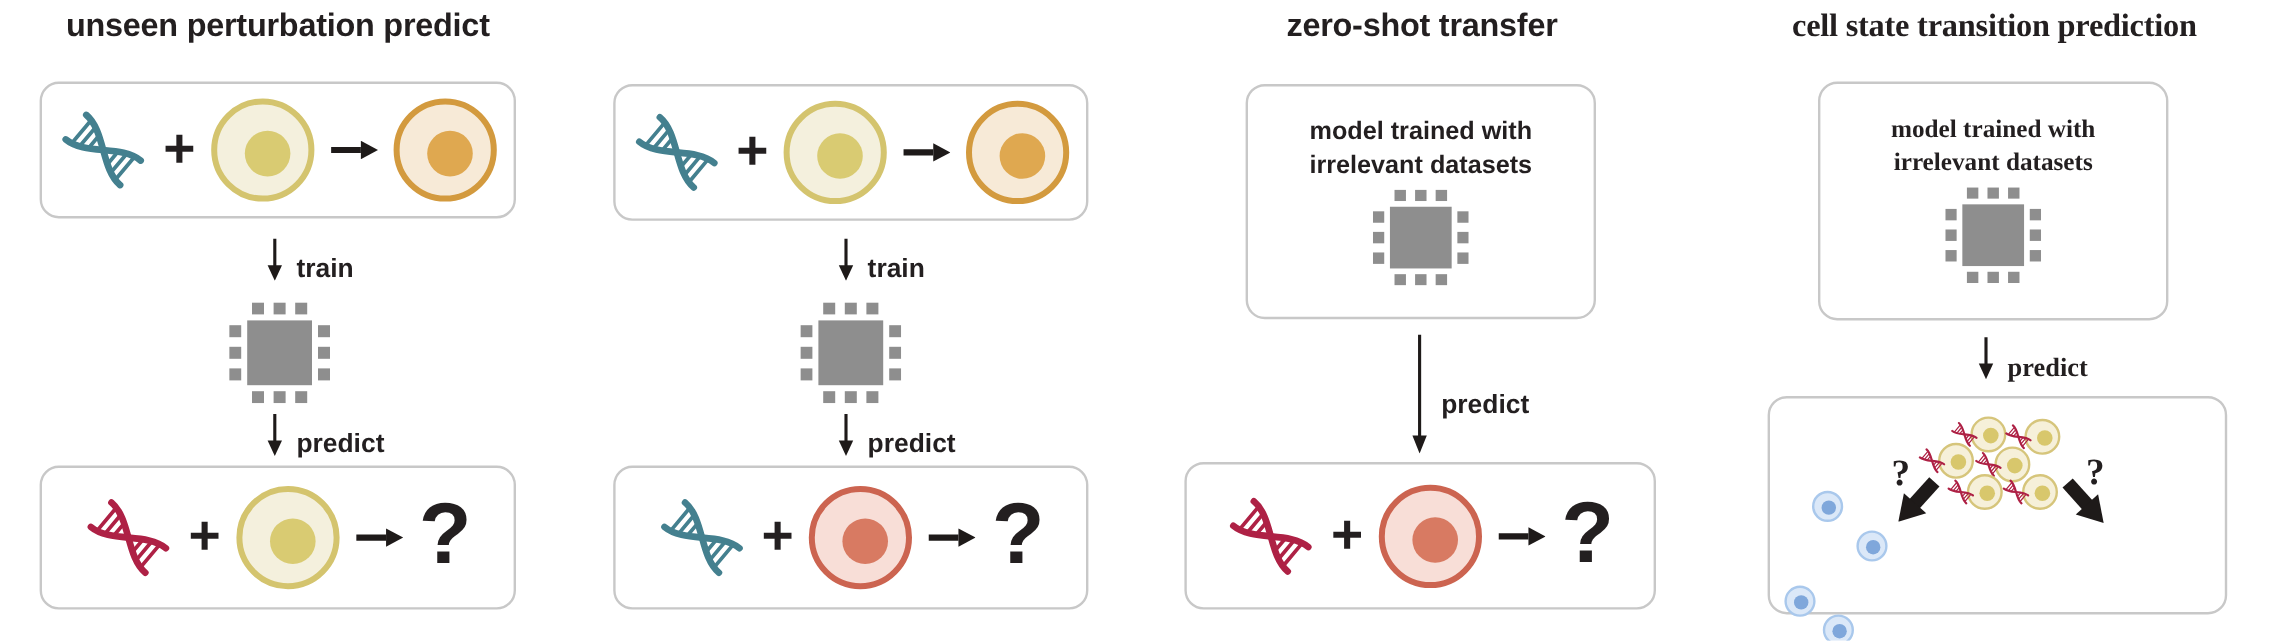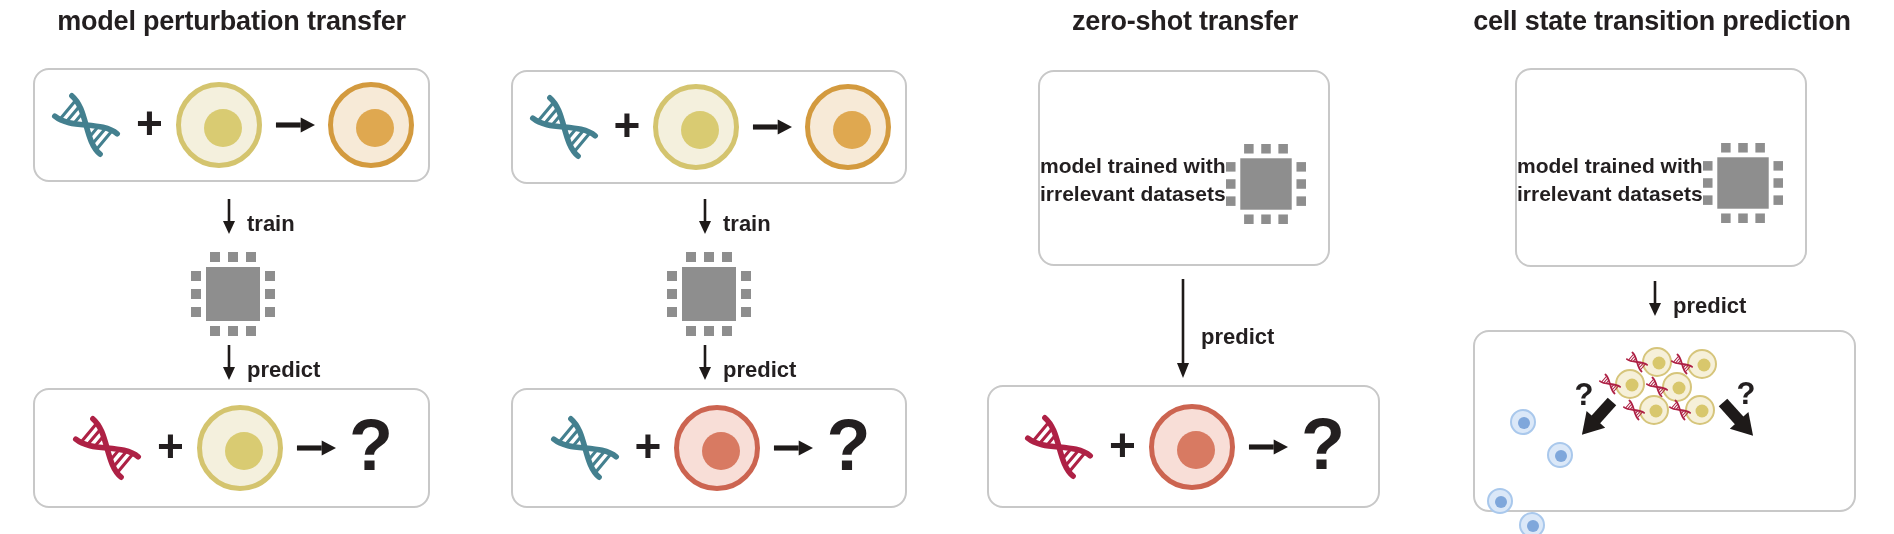--- a/index.html
+++ b/index.html
@@ -3,21 +3,21 @@
 <meta charset="utf-8">
 <style>
   html,body{margin:0;padding:0;background:#ffffff;}
   .figure{position:relative;width:1894px;height:534px;background:#ffffff;overflow:hidden;
           font-family:"Liberation Sans","DejaVu Sans",sans-serif;color:#231f20;}
   .panel{position:absolute;top:0;height:534px;}
   .panel-title{position:absolute;top:6px;left:50%;transform:translateX(-50%);
                font-size:27px;font-weight:700;white-space:nowrap;letter-spacing:-0.2px;}
   .box{position:absolute;background:#ffffff;border:2px solid #c8c8c8;border-radius:16px;box-sizing:border-box;}
   .row-box{display:flex;align-items:center;justify-content:center;gap:13px;}
-  .model-box{display:flex;flex-direction:row;align-items:center;padding-top:24px;}
+  .model-box{display:flex;flex-direction:column;align-items:center;padding-top:24px;}
   .model-text{font-size:21px;font-weight:700;text-align:center;line-height:1.32;}
   .chip{color:#8e8e8e;margin-top:7px;}
   .plus{font-size:46px;font-weight:700;line-height:1;margin-top:-4px;}
   .qmark-big{font-size:72px;font-weight:700;line-height:1;margin-top:-6px;}
   .qmark-sm{position:absolute;font-size:31px;font-weight:700;line-height:1;transform:translate(-50%,-50%);}
   .dna{color:#44808f;}
   .dna.crimson{color:#ae2145;}
   .arrow{color:#1e1a19;}
   .flow{position:absolute;display:flex;align-items:center;gap:11px;}
   .flow-label{font-size:22px;font-weight:700;margin-top:17px;}
@@ -91,21 +91,21 @@
     <symbol id="ic-thickarrow" viewBox="0 0 46 24">
       <line x1="3" y1="12" x2="27" y2="12" stroke="currentColor" stroke-width="11"></line>
       <polygon points="26,0 46,12 26,24" fill="currentColor"></polygon>
     </symbol>
   </defs>
 </svg>
 
 <div class="figure">
 
   <div class="panel" style="left:0;width:463px;">
-    <div class="panel-title">model perturbation transfer</div>
+    <div class="panel-title">unseen perturbation predict</div>
 
     <div class="box row-box" style="left:33px;top:68px;width:397px;height:114px;">
       <svg class="dna" width="74" height="74">
           <use href="#ic-dna"></use>
         </svg>
       <span class="plus">+</span>
       <div class="cell cell-lg cell-yellow">
           <span class="nucleus"></span>
         </div>
       <svg class="arrow" width="40" height="18">
@@ -228,21 +228,21 @@
       <div class="cell cell-lg cell-salmon">
           <span class="nucleus"></span>
         </div>
       <svg class="arrow" width="40" height="18">
           <use href="#ic-harrow"></use>
         </svg>
       <span class="qmark-big">?</span>
     </div>
   </div>
 
-  <div class="panel" style="left:1430px;width:464px;">
+  <div class="panel" style="left:1430px;width:464px;font-family:Liberation Serif, serif;">
     <div class="panel-title">cell state transition prediction</div>
 
     <div class="box model-box" style="left:85px;top:68px;width:292px;height:199px;">
       <div class="model-text">
         <div>model trained with</div>
         <div>irrelevant datasets</div>
       </div>
       <svg class="chip" width="80" height="80">
           <use href="#ic-chip"></use>
         </svg>

